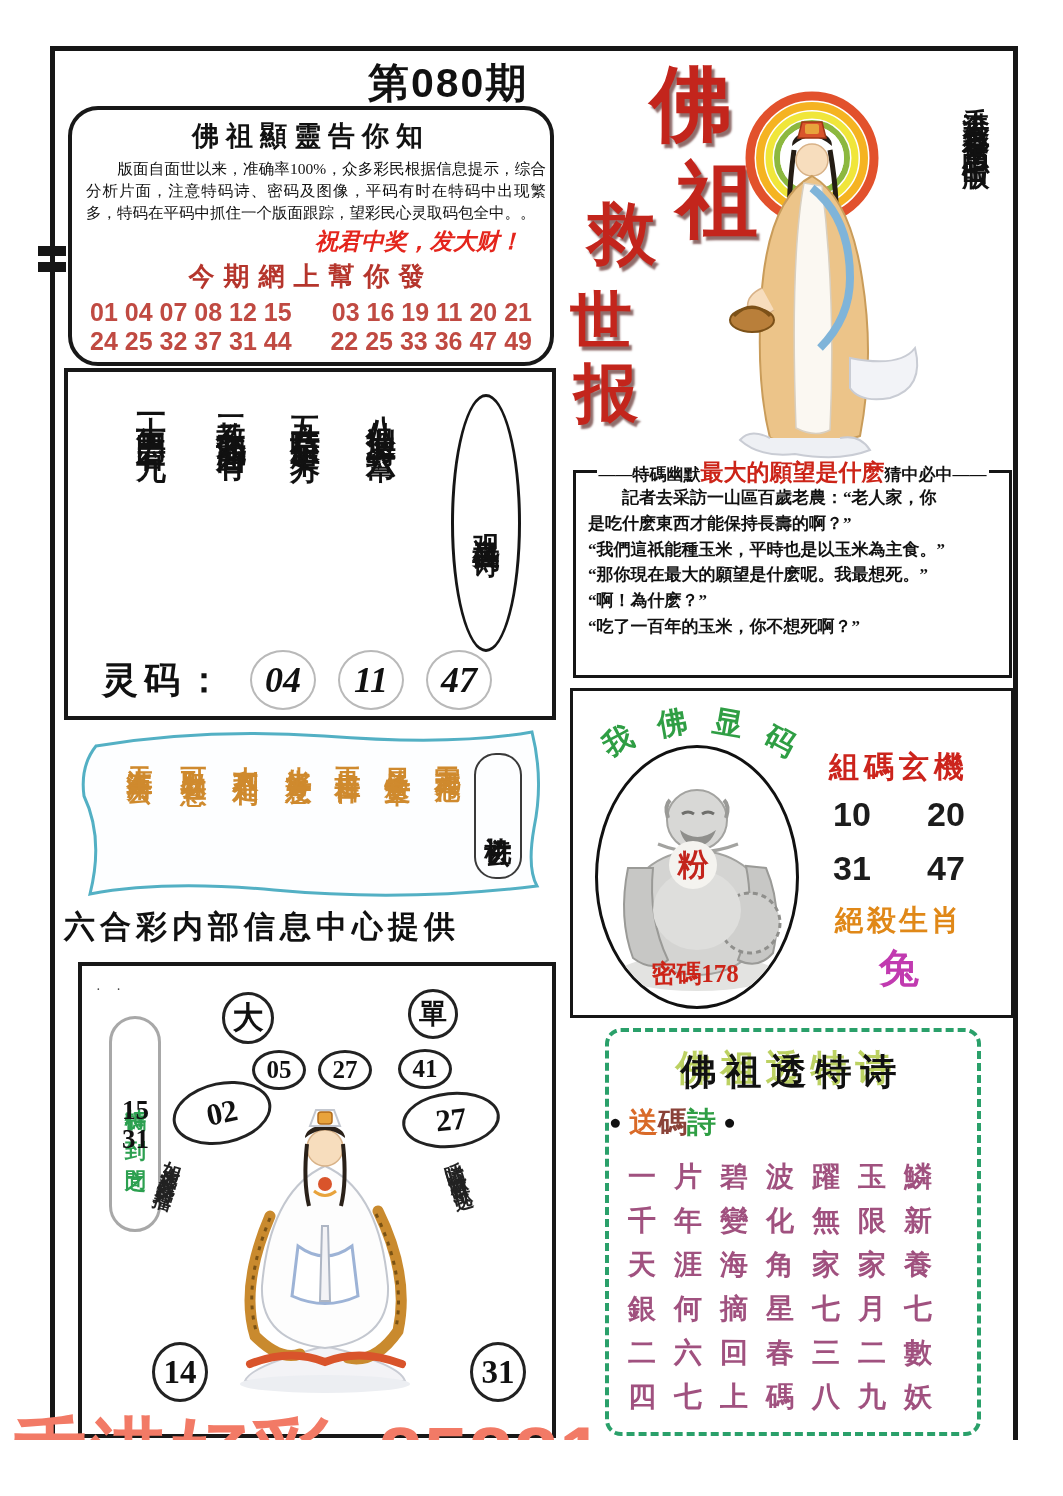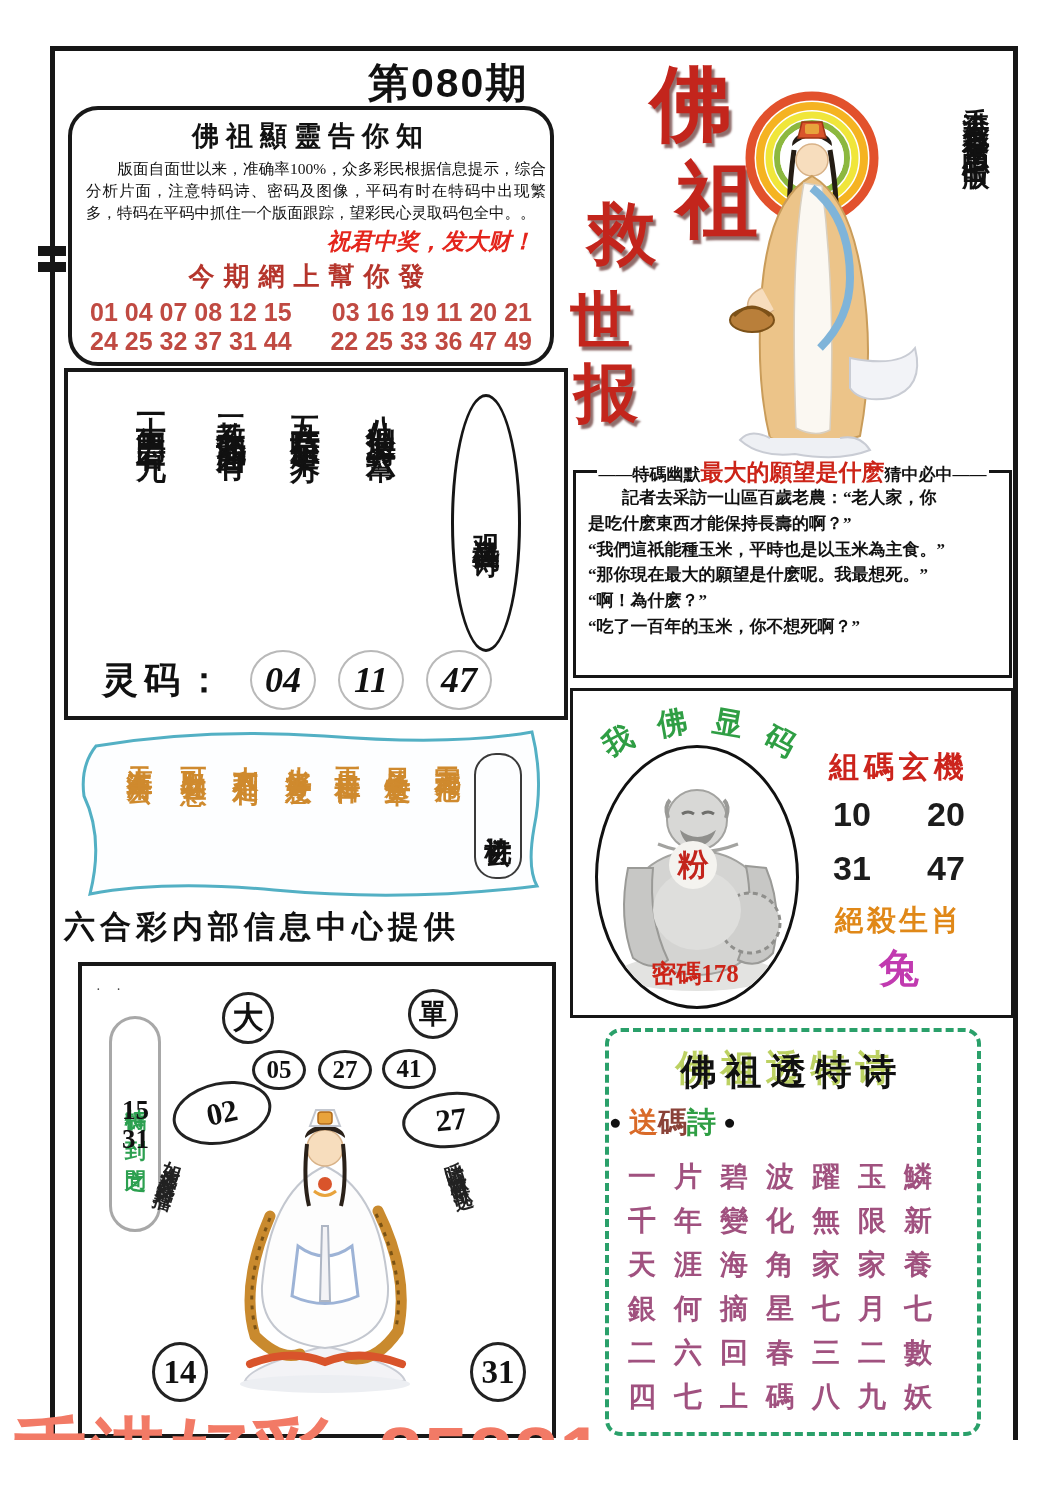--- a/index.html
+++ b/index.html
@@ -9,28 +9,28 @@
   
   #frame{left:50px;top:46px;width:958px;height:1391px;border:5px solid #161616;}
   .artifact{background:#161616;}
   
   #issue{left:368px;top:56px;font-size:41px;font-weight:900;letter-spacing:2px;
          font-family:"Liberation Sans",sans-serif;}
   
   #boxA{left:68px;top:106px;width:478px;height:252px;border:4px solid #181818;border-radius:30px;background:#fff;}
   #boxA .ttl{margin-top:8px;text-align:center;font-size:27px;font-weight:900;letter-spacing:7px;}
   #boxA .body{padding:4px 4px 0 14px;font-size:15.5px;line-height:1.42;text-align:justify;}
-  #boxA .wish{text-align:right;padding-right:16px;margin-top:2px;color:#e4251c;font-size:23px;
+  #boxA .wish{text-align:right;padding-right:28px;margin-top:2px;color:#e4251c;font-size:23px;
               font-weight:900;font-style:italic;}
   #boxA .net{text-align:center;color:#b5352c;font-size:26px;font-weight:900;letter-spacing:9px;margin-top:2px;}
   .numrow{display:flex;justify-content:space-between;padding:0 18px;color:#c04a42;
           font-family:"Liberation Sans",sans-serif;font-size:25px;font-weight:700;}
   .numrow span{white-space:pre;}
   
-  #boxB{left:64px;top:368px;width:484px;height:344px;border:4px solid #181818;background:#fff;padding-left:12px;}
+  #boxB{left:64px;top:368px;width:484px;height:344px;border:4px solid #181818;background:#fff;}
   .vcol{writing-mode:vertical-rl;text-orientation:upright;position:absolute;}
   #boxB .pcol{top:20px;height:260px;font-size:30px;font-weight:900;letter-spacing:6px;}
   #ovalB{left:383px;top:22px;width:64px;height:252px;border:3px solid #161616;border-radius:50%;
          display:flex;align-items:center;justify-content:center;}
   #ovalB .t{writing-mode:vertical-rl;text-orientation:upright;font-size:27px;font-weight:900;letter-spacing:4px;}
   #lmrow{left:34px;top:278px;width:430px;display:flex;align-items:center;}
   #lmrow .lbl{font-size:36px;font-weight:900;letter-spacing:6px;}
   .numcirc{width:62px;height:56px;border:2px solid #b9b9b9;border-radius:50%;display:flex;
            align-items:center;justify-content:center;font-size:36px;font-weight:900;font-style:italic;margin-left:22px;}
   
@@ -49,21 +49,21 @@
          display:flex;align-items:center;justify-content:center;}
   #pillD .t{writing-mode:vertical-rl;text-orientation:upright;font-size:21px;font-weight:900;color:#2ca050;letter-spacing:2px;}
   #pillD .n{color:#111;font-size:27px;font-family:"Liberation Serif",serif;text-combine-upright:all;}
   .ringc{border:3px solid #222;border-radius:50%;display:flex;align-items:center;justify-content:center;background:#fff;}
   #cDa{left:140px;top:26px;width:46px;height:46px;font-size:31px;font-weight:900;}
   #cDdan{left:326px;top:23px;width:44px;height:44px;font-size:28px;font-weight:900;}
   .smoval{border:3px solid #222;border-radius:50%;display:flex;align-items:center;justify-content:center;
           font-size:25px;font-weight:700;font-family:"Liberation Serif",serif;background:#fff;}
   #ov05{left:170px;top:84px;width:48px;height:34px;}
   #ov27a{left:236px;top:84px;width:48px;height:34px;}
-  #ov41{left:300px;top:83px;width:48px;height:34px;}
+  #ov41{left:316px;top:83px;width:48px;height:34px;}
   #ov02{left:90px;top:116px;width:94px;height:56px;font-size:31px;transform:rotate(-12deg);}
   #ov27b{left:320px;top:126px;width:92px;height:50px;font-size:31px;transform:rotate(-6deg);}
   .script{writing-mode:vertical-rl;text-orientation:upright;font-size:19px;font-weight:700;
           letter-spacing:5px;color:#222;}
   #scrL{left:84px;top:182px;height:180px;transform:rotate(17deg);transform-origin:top center;}
   #scrR{left:352px;top:182px;height:180px;transform:rotate(-17deg);transform-origin:top center;}
   #c14{left:70px;top:376px;width:50px;height:54px;font-size:33px;font-weight:700;}
   #c31{left:388px;top:376px;width:50px;height:54px;font-size:33px;font-weight:700;}
   
   .mh{color:#c3251c;font-weight:900;text-shadow:3px 4px 2px rgba(70,12,8,0.6);line-height:1;}

